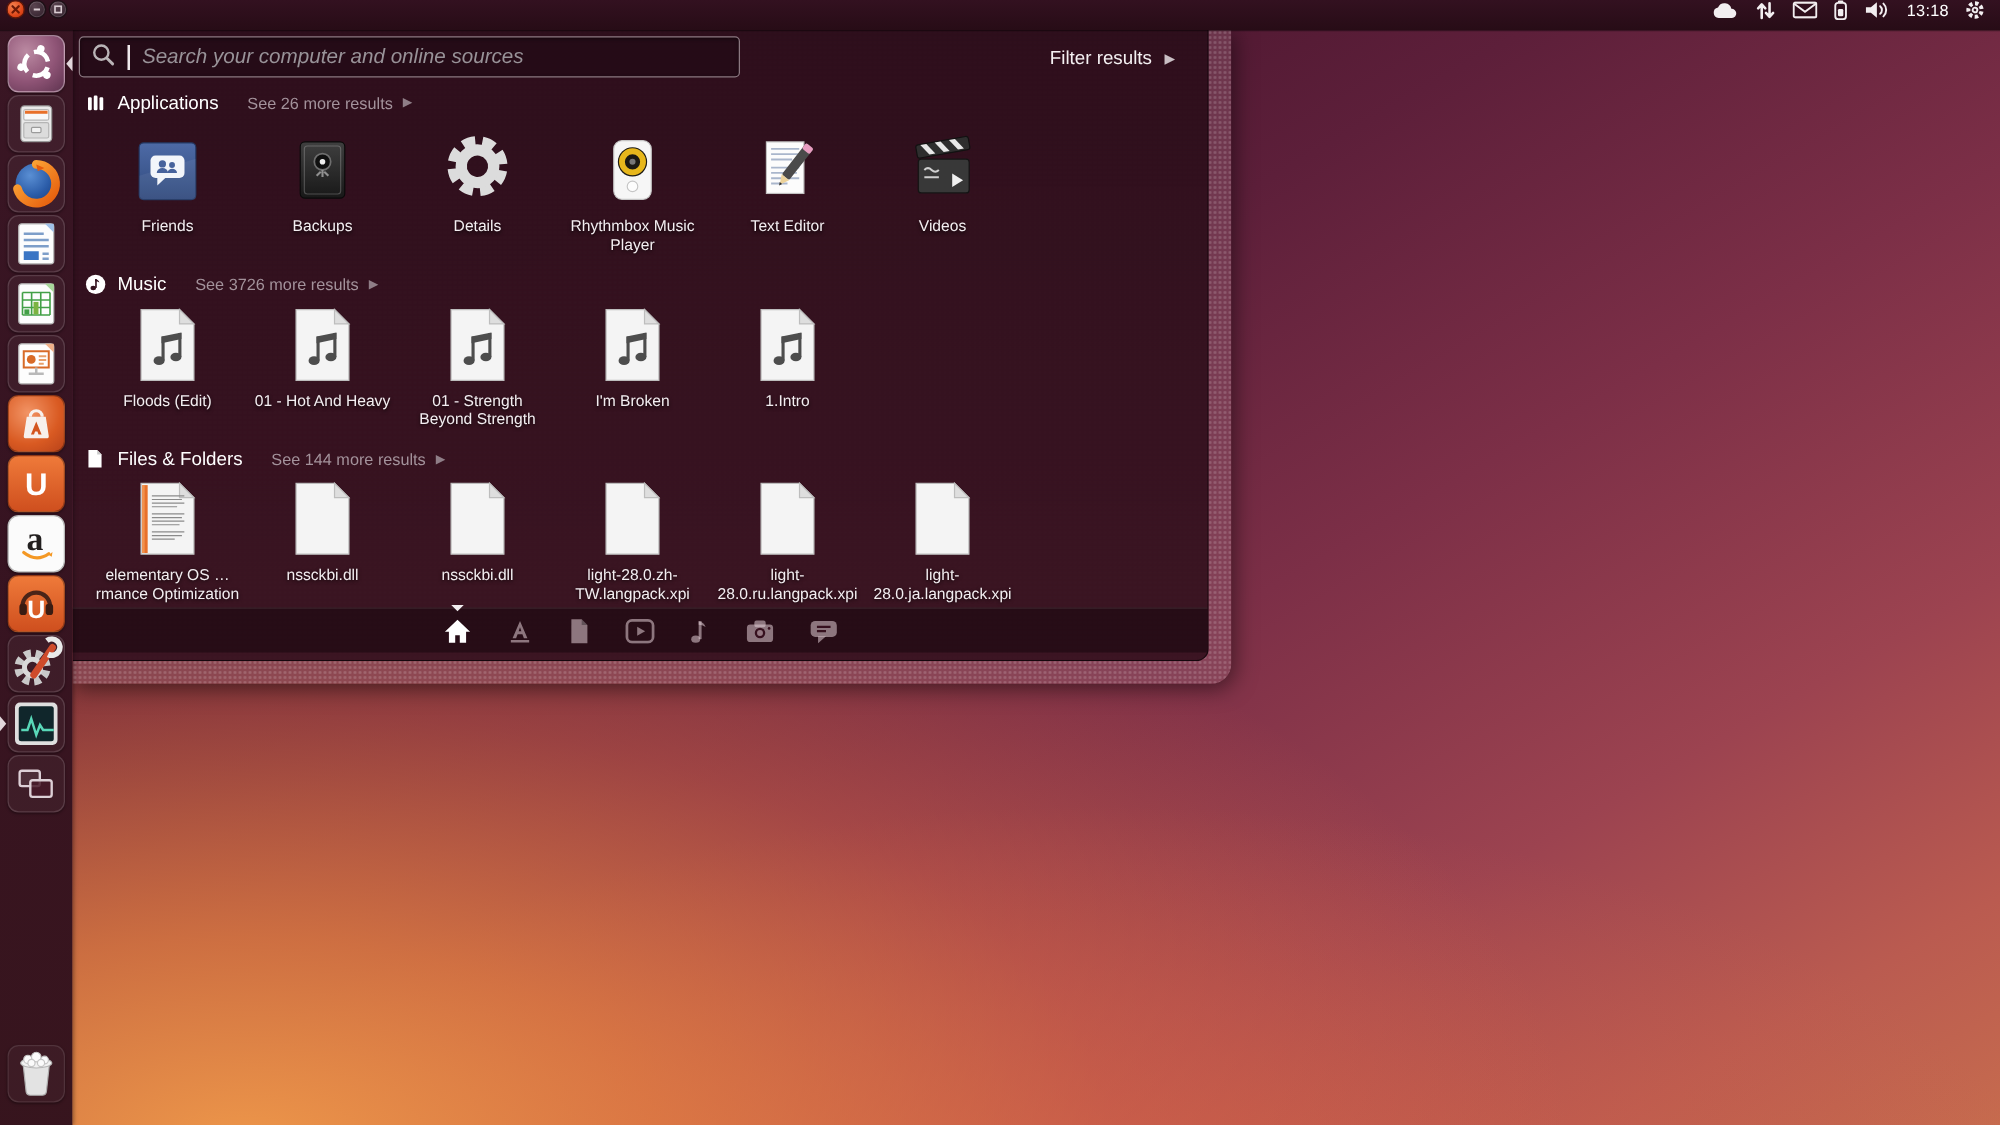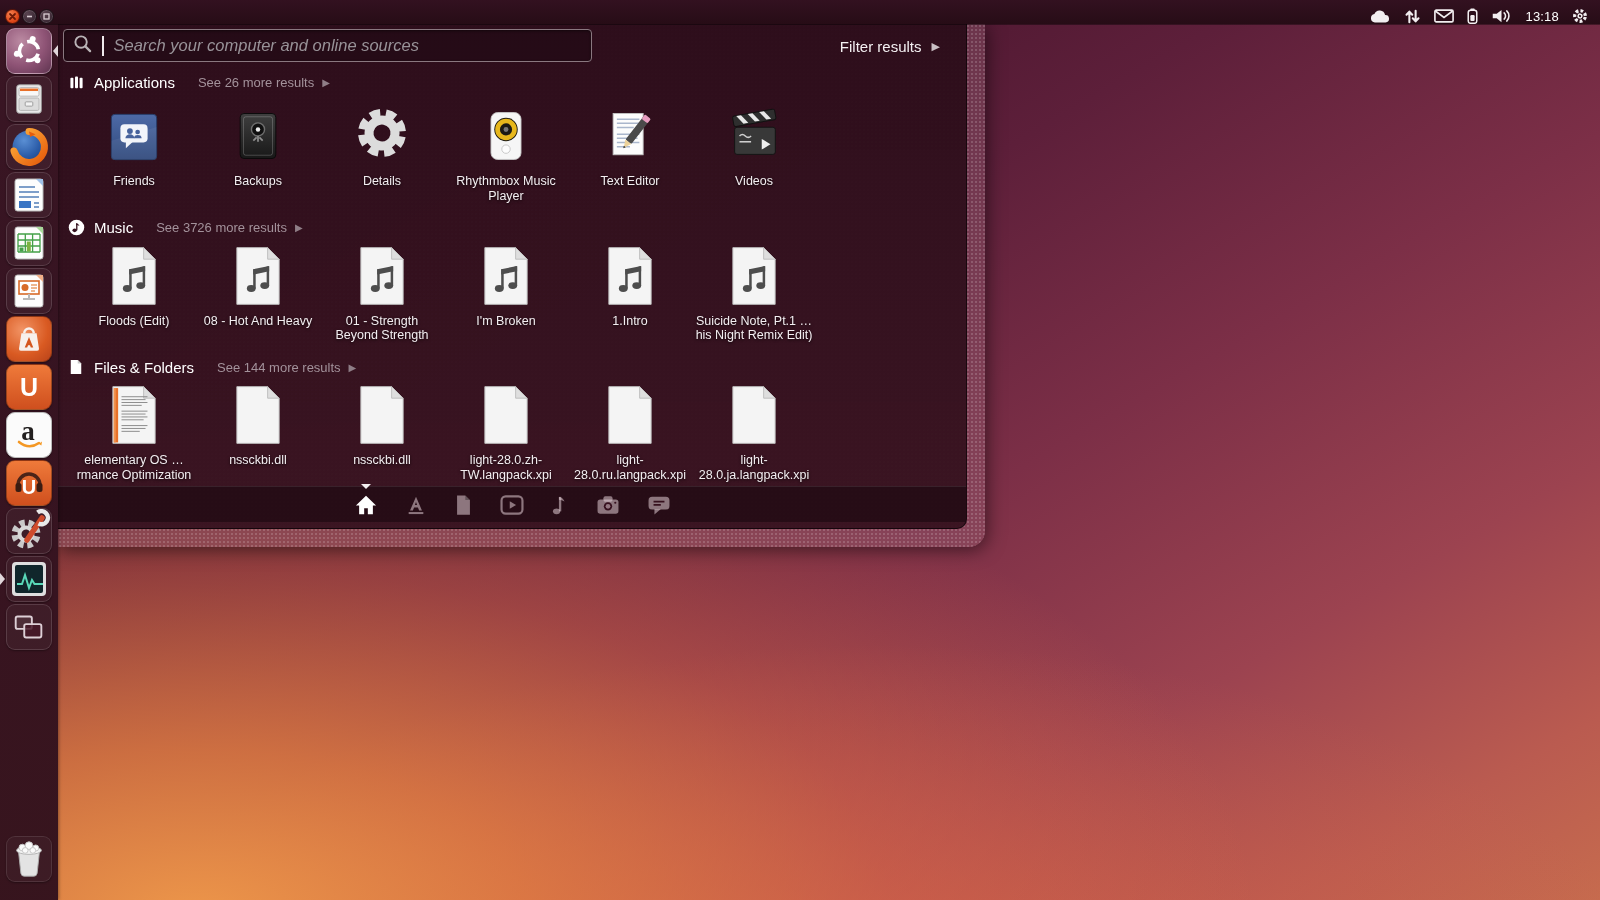--- a/index.html
+++ b/index.html
@@ -15,21 +15,21 @@
       radial-gradient(95% 85% at 12% 102%, rgba(243,156,74,.95) 0%, rgba(238,135,66,.75) 22%, rgba(222,106,70,.42) 46%, rgba(222,106,70,0) 70%),
       radial-gradient(80% 70% at 55% 115%, rgba(208,96,72,.8) 0%, rgba(208,96,72,0) 62%),
       linear-gradient(150deg,#2f0c1d 0%,#47142c 22%,#5d1f3a 40%,#7c2f47 58%,#9c4350 76%,#ba5b50 90%,#c66b4e 100%);
   }
 
   
   #top-panel{
     position:absolute;left:0;top:0;width:1600px;height:24px;
     background:linear-gradient(#331120,#270c16);
     box-shadow:0 1px 0 rgba(0,0,0,.4);
-    display:flex;align-items:flex-end;justify-content:space-between;z-index:50;
+    display:flex;align-items:flex-start;justify-content:space-between;z-index:50;
   }
   .win-controls{display:flex;align-items:center;gap:2px;padding-left:5px;}
   .wbtn{width:13px;height:13px;border-radius:50%;position:relative;display:flex;align-items:center;justify-content:center;}
   .wbtn.close{background:radial-gradient(circle at 35% 30%,#f5824f,#dc4417 65%,#b93a10);border:1px solid #5e1708;}
   .wbtn.minmax{background:radial-gradient(circle at 35% 30%,#5a4450,#3a2833 70%);border:1px solid #1c1016;box-shadow:inset 0 0 0 1px rgba(255,255,255,.14);}
   .tray{display:flex;align-items:center;gap:13px;padding-right:12px;}
   .tray .ticon-sm{display:flex;align-items:center;}
   .clock{color:#fff;font-size:13px;letter-spacing:.2px;}
 
   
@@ -538,21 +538,21 @@
                     <path d="M36 1.5 L48 13.5 H36 Z" fill="#dedede" stroke="#bdbdbd"></path>
                     <g fill="#4d4d4d">
                       <ellipse cx="19" cy="44" rx="4.6" ry="3.6"></ellipse>
                       <ellipse cx="33" cy="41" rx="4.6" ry="3.6"></ellipse>
                       <rect x="21" y="24" width="2.6" height="20"></rect>
                       <rect x="35" y="21" width="2.6" height="20"></rect>
                       <path d="M21 24 L37.6 20.5 V26 L21 29.5 Z"></path>
                     </g>
                   </svg>
                 </div>
-                <div class="tlabel">08 - Hot And Heavy</div>
+                <div class="tlabel">01 - Hot And Heavy</div>
               </div>
               <div class="tile">
                 <div class="ticon">
                   <svg width="50" height="60" viewBox="0 0 52 62">
                     <path d="M4 1.5 H36 L48 13.5 V60.5 H4 Z" fill="#f4f4f4" stroke="#bdbdbd"></path>
                     <path d="M36 1.5 L48 13.5 H36 Z" fill="#dedede" stroke="#bdbdbd"></path>
                     <g fill="#4d4d4d">
                       <ellipse cx="19" cy="44" rx="4.6" ry="3.6"></ellipse>
                       <ellipse cx="33" cy="41" rx="4.6" ry="3.6"></ellipse>
                       <rect x="21" y="24" width="2.6" height="20"></rect>
@@ -587,36 +587,20 @@
                     <g fill="#4d4d4d">
                       <ellipse cx="19" cy="44" rx="4.6" ry="3.6"></ellipse>
                       <ellipse cx="33" cy="41" rx="4.6" ry="3.6"></ellipse>
                       <rect x="21" y="24" width="2.6" height="20"></rect>
                       <rect x="35" y="21" width="2.6" height="20"></rect>
                       <path d="M21 24 L37.6 20.5 V26 L21 29.5 Z"></path>
                     </g>
                   </svg>
                 </div>
                 <div class="tlabel">1.Intro</div>
-              </div>
-              <div class="tile">
-                <div class="ticon">
-                  <svg width="50" height="60" viewBox="0 0 52 62">
-                    <path d="M4 1.5 H36 L48 13.5 V60.5 H4 Z" fill="#f4f4f4" stroke="#bdbdbd"></path>
-                    <path d="M36 1.5 L48 13.5 H36 Z" fill="#dedede" stroke="#bdbdbd"></path>
-                    <g fill="#4d4d4d">
-                      <ellipse cx="19" cy="44" rx="4.6" ry="3.6"></ellipse>
-                      <ellipse cx="33" cy="41" rx="4.6" ry="3.6"></ellipse>
-                      <rect x="21" y="24" width="2.6" height="20"></rect>
-                      <rect x="35" y="21" width="2.6" height="20"></rect>
-                      <path d="M21 24 L37.6 20.5 V26 L21 29.5 Z"></path>
-                    </g>
-                  </svg>
-                </div>
-                <div class="tlabel">Suicide Note, Pt.1 …his Night Remix Edit)</div>
               </div>
             </div>
           </div>
           <div class="section sec-2">
             <div class="section-header">
               <span class="hicon">
                 <svg width="14" height="16" viewBox="0 0 16 18">
                   <path d="M2 1 h8 l4 4 v12 H2 Z" fill="#fff"></path>
                   <path d="M10 1 l4 4 h-4 z" fill="#c9c9c9"></path>
                 </svg>

